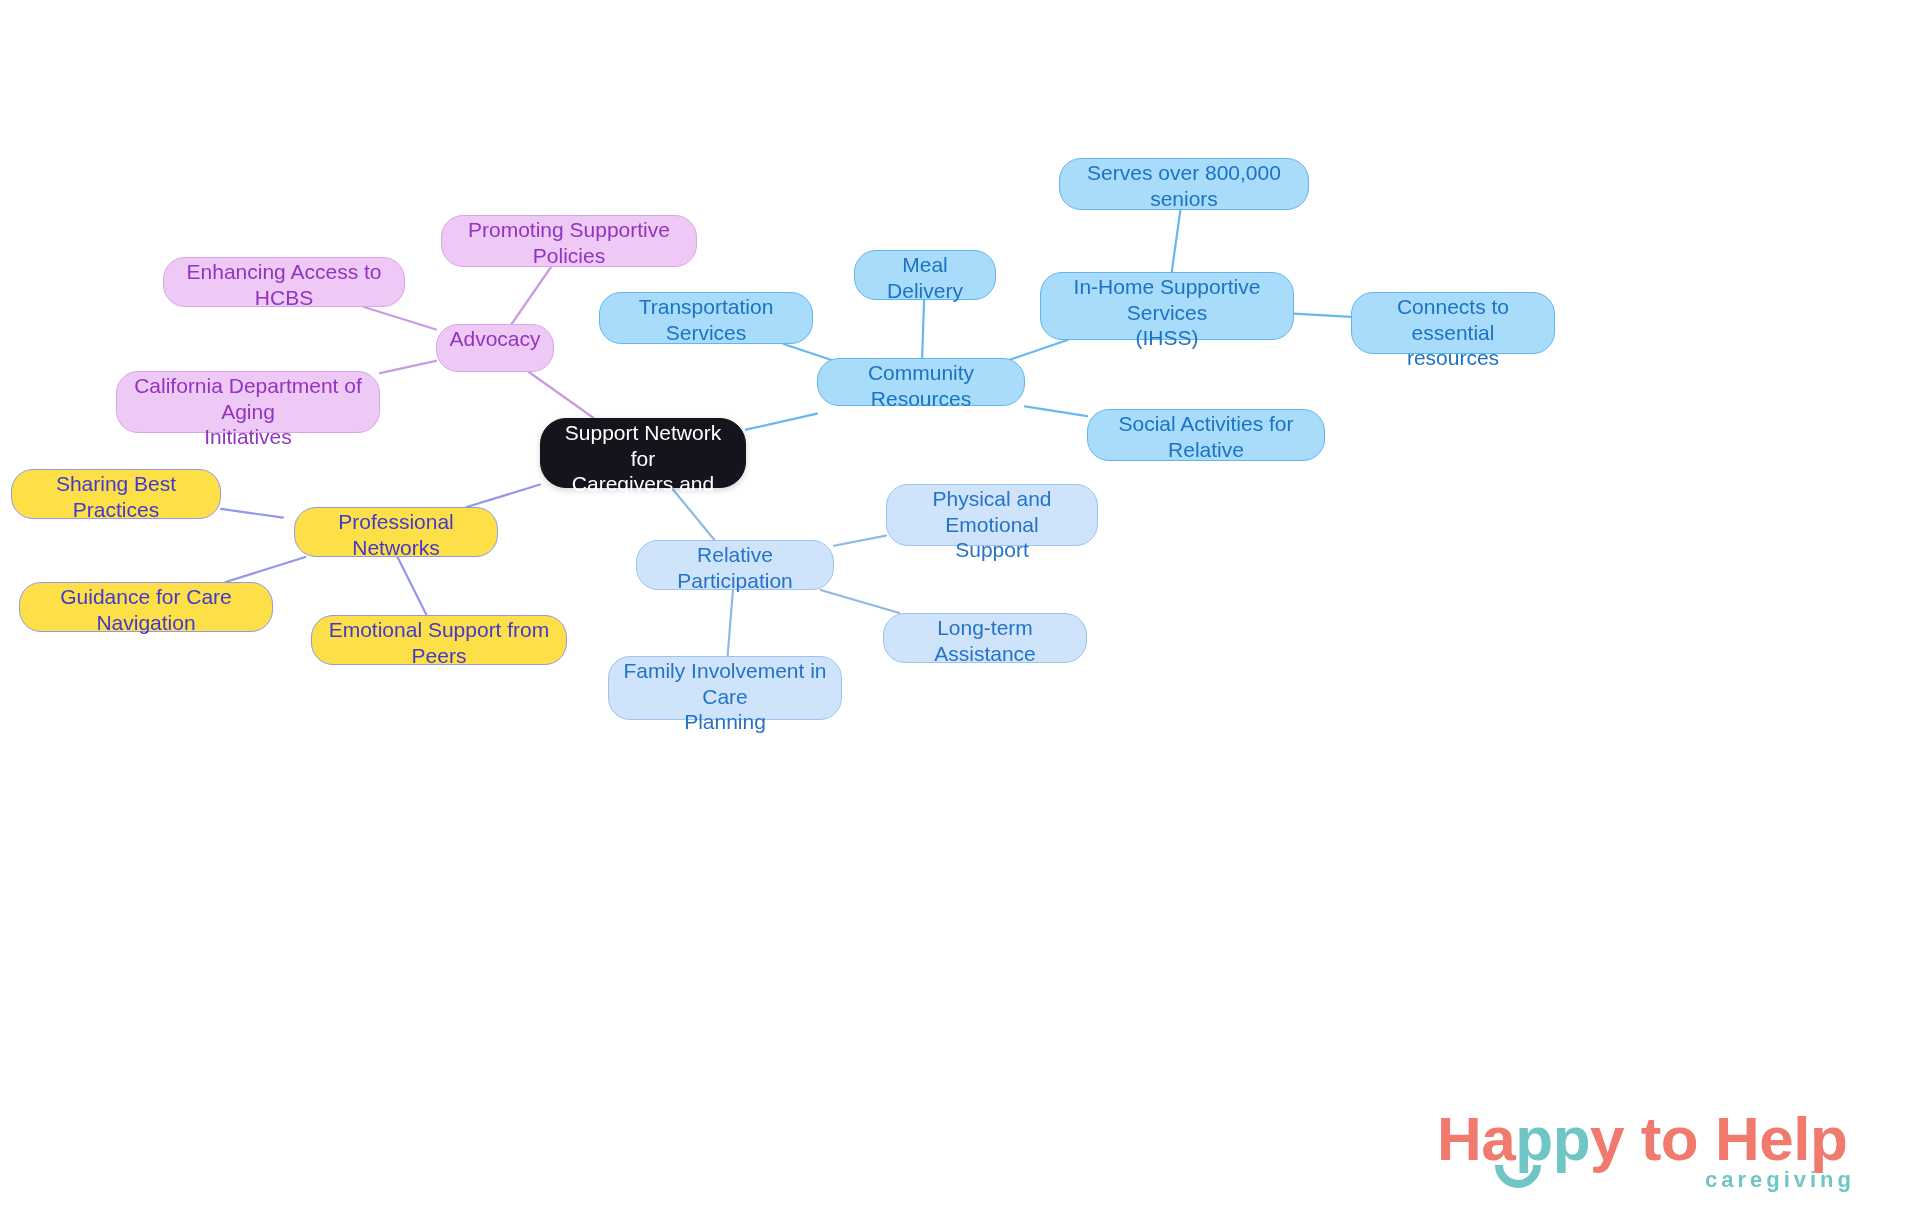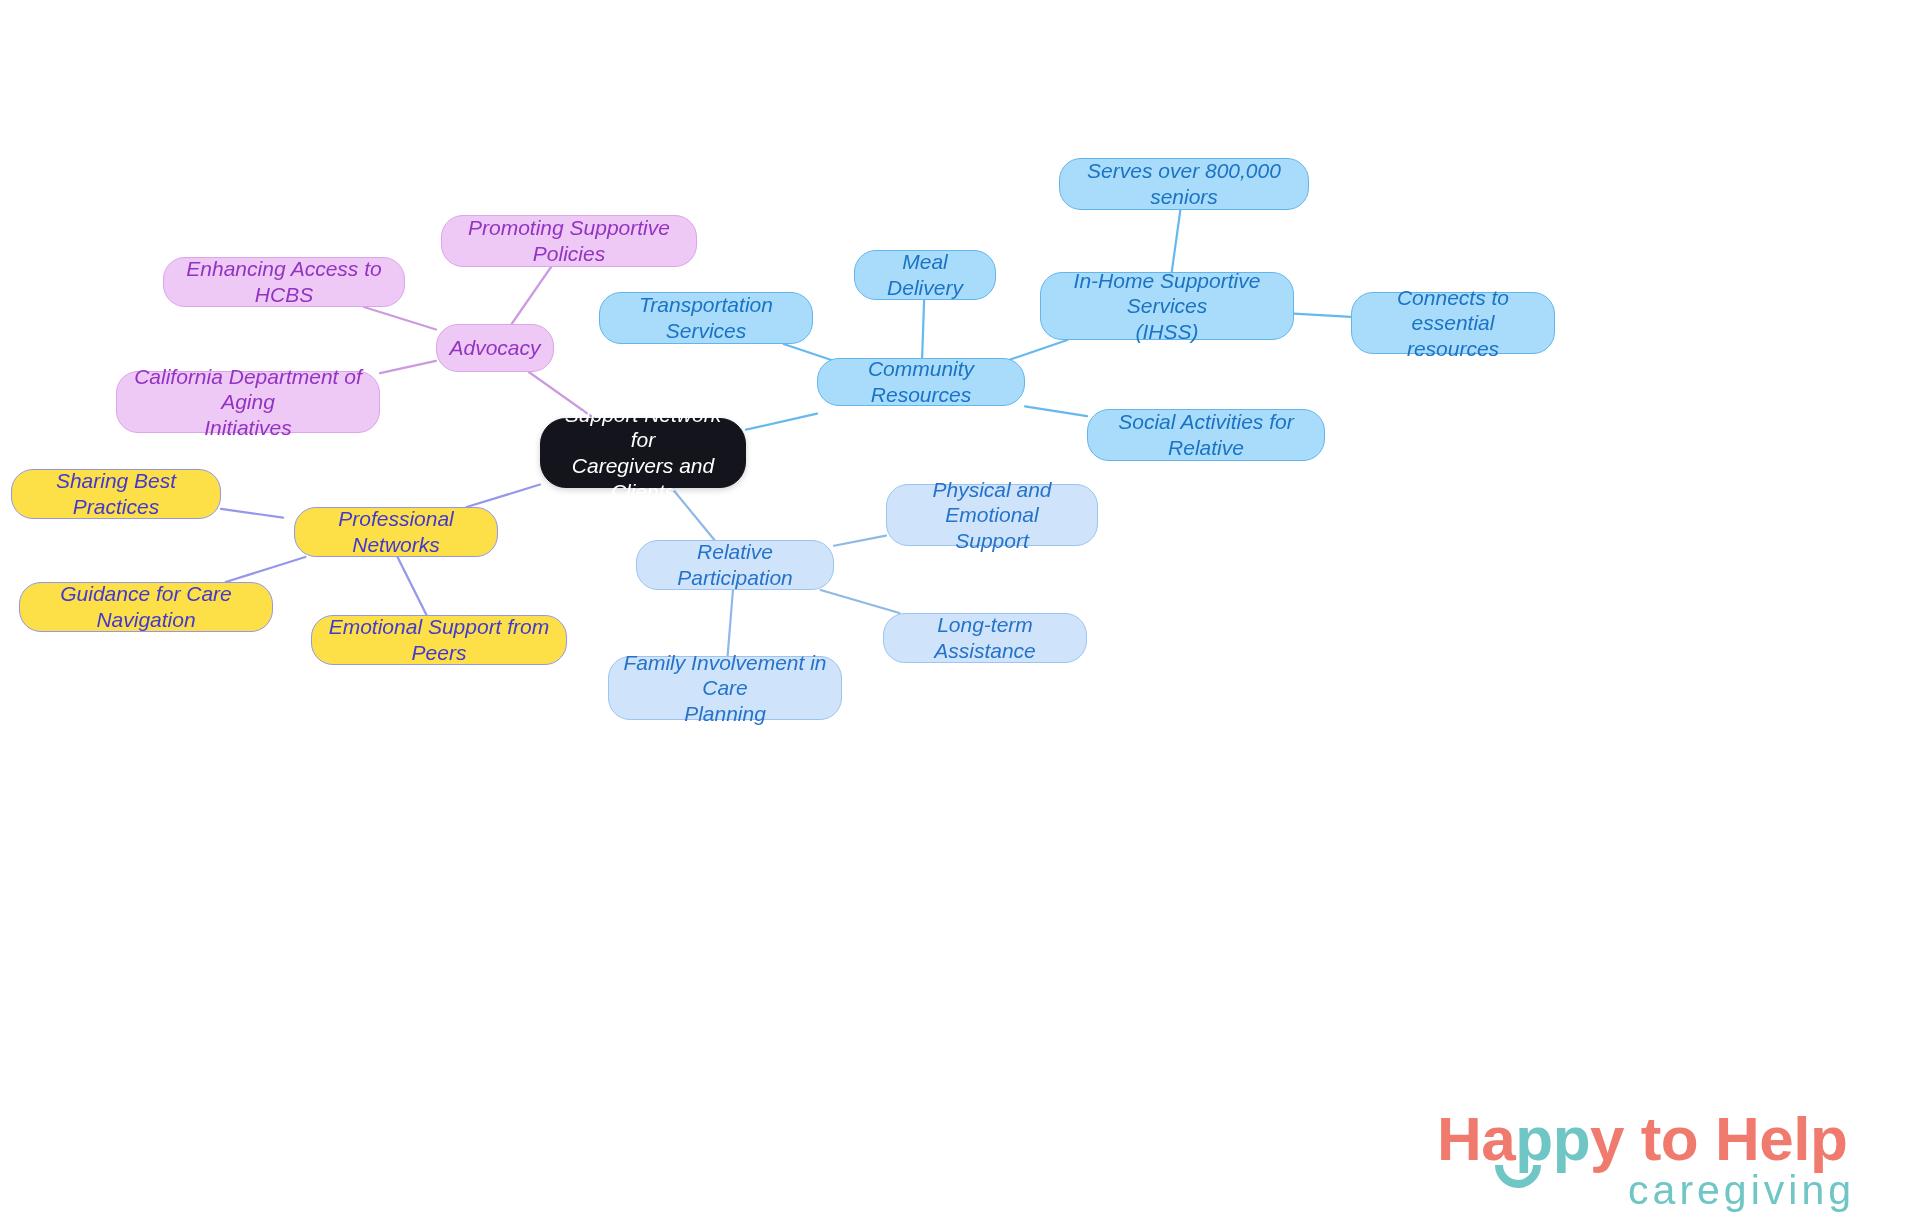--- a/index.html
+++ b/index.html
@@ -28,29 +28,27 @@
     top: 0;
     width: 1920px;
     height: 1215px;
     pointer-events: none;
   }
 
   .node {
     position: absolute;
     box-sizing: border-box;
     display: flex;
-    align-items: center;
     justify-content: center;
     text-align: center;
     border-radius: 22px;
     border: 1px solid transparent;
     line-height: 1.22;
     white-space: pre-line;
     padding: 1px 14px;
-    font-style: italic;
   }
 
   .node-root {
     background: #14141c;
     border-color: #14141c;
     color: #ffffff;
     font-size: 21px;
     border-radius: 26px;
     box-shadow: 0 2px 6px rgba(0,0,0,0.18);
   }
@@ -110,24 +108,25 @@
     position: absolute;
     left: 58px;
     top: 62px;
     width: 46px;
     height: 26px;
   }
   #logo-sub {
     position: absolute;
     right: 2px;
     top: 64px;
-    font-size: 41px;
+    font-size: 22px;
     letter-spacing: 4px;
     color: #6fc6c4;
     white-space: nowrap;
+    font-weight: bold;
   }
 </style>
 </head>
 <body>
 
 <div id="canvas">
 
   <svg id="edges" viewBox="0 0 1920 1215" preserveAspectRatio="none">
       <line x1="593.6666666666666" y1="418" x2="528.8285714285714" y2="372" stroke="#cb9ae0" stroke-width="2.2" stroke-linecap="round"></line>
       <line x1="746" y1="429.658273381295" x2="817" y2="413.568345323741" stroke="#67b8ee" stroke-width="2.2" stroke-linecap="round"></line>

